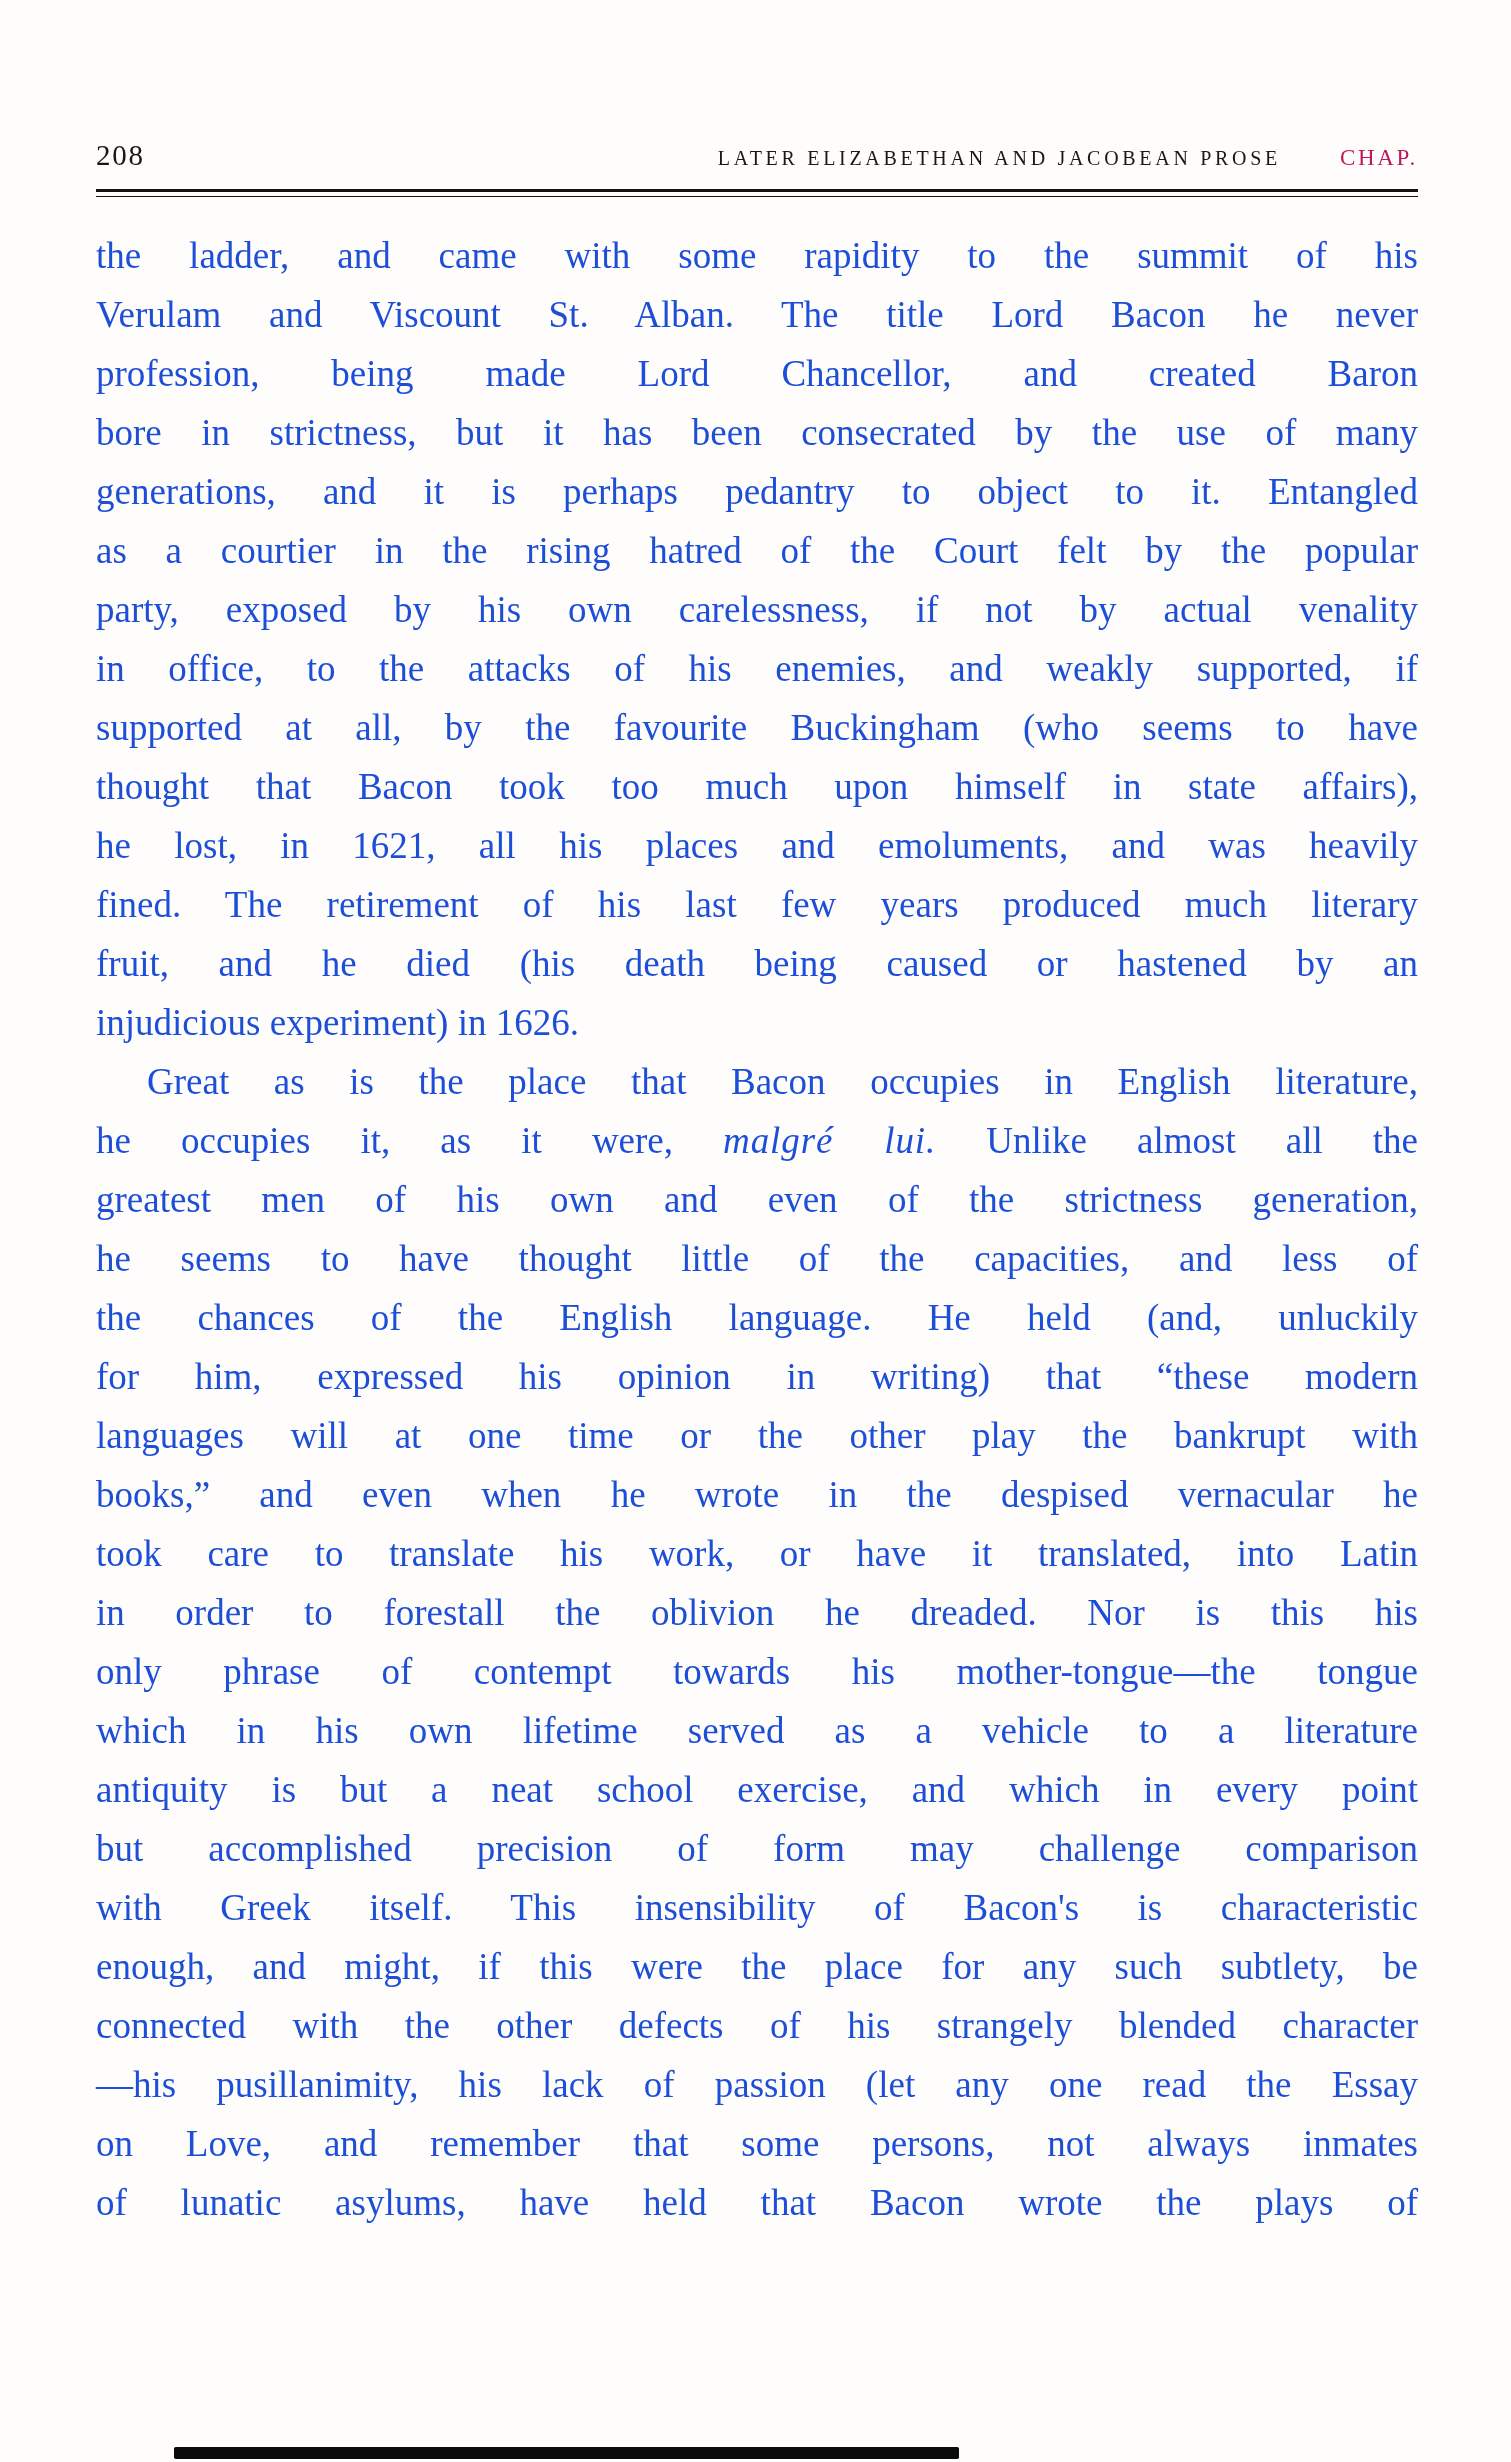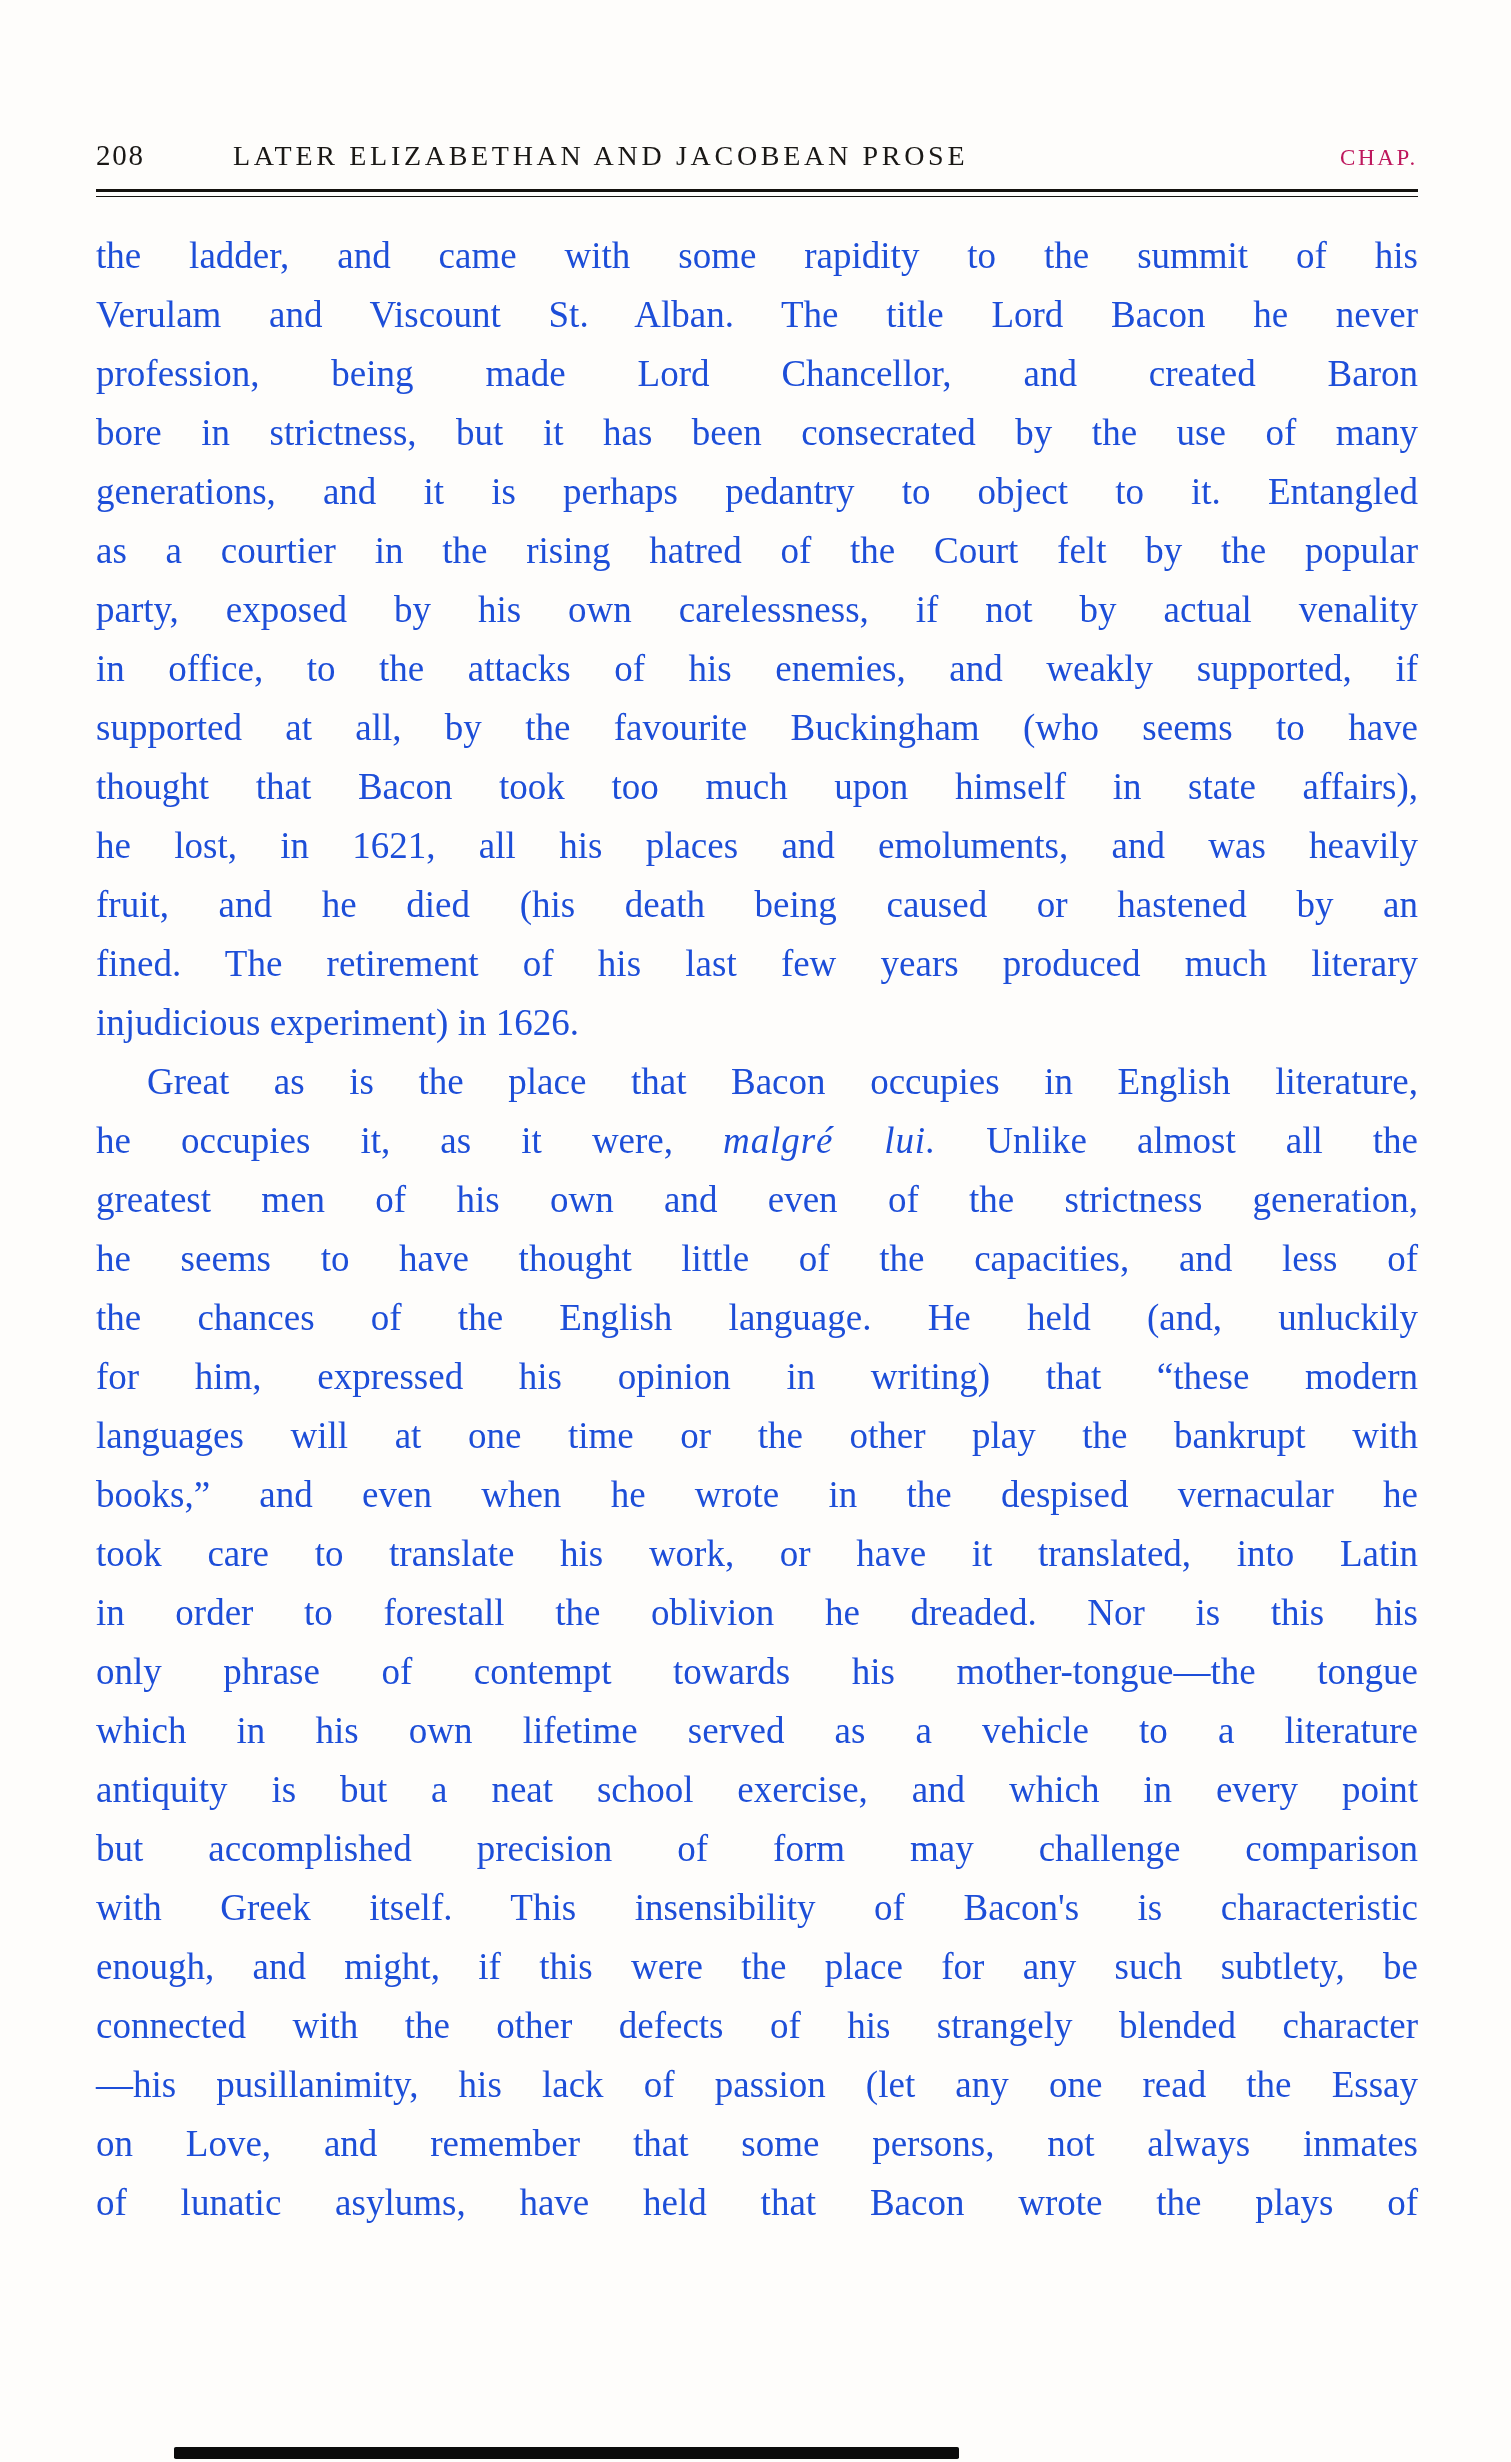--- a/index.html
+++ b/index.html
@@ -30,23 +30,23 @@
     font-size: 28px;
     color: #1a1816;
   }
   .page-num {
     width: 137px;
     letter-spacing: 1.8px;
     font-size: 29px;
   }
   .run-title {
     flex: 1;
-    text-align: left;
+    text-align: right;
     letter-spacing: 3.7px;
-    font-size: 28px;
+    font-size: 20px;
     white-space: nowrap;
   }
   .chap {
     width: 137px;
     text-align: right;
     font-size: 23px;
     letter-spacing: 2.7px;
     color: #be185d;
   }
   .double-rule {
@@ -108,22 +108,22 @@
           <div class="line">Verulam and Viscount St. Alban.  The title Lord Bacon he never</div>
           <div class="line">profession, being made Lord Chancellor, and created Baron</div>
           <div class="line">bore in strictness, but it has been consecrated by the use of many</div>
           <div class="line">generations, and it is perhaps pedantry to object to it.  Entangled</div>
           <div class="line">as a courtier in the rising hatred of the Court felt by the popular</div>
           <div class="line">party, exposed by his own carelessness, if not by actual venality</div>
           <div class="line">in office, to the attacks of his enemies, and weakly supported, if</div>
           <div class="line">supported at all, by the favourite Buckingham (who seems to have</div>
           <div class="line">thought that Bacon took too much upon himself in state affairs),</div>
           <div class="line">he lost, in 1621, all his places and emoluments, and was heavily</div>
+          <div class="line">fined.  The retirement of his last few years produced much literary</div>
           <div class="line">fruit, and he died (his death being caused or hastened by an</div>
-          <div class="line">fined.  The retirement of his last few years produced much literary</div>
           <div class="line no-just">injudicious experiment) in 1626.</div>
         </div>
         <div class="paragraph">
           <div class="line indent">Great as is the place that Bacon occupies in English literature,</div>
           <div class="line">he occupies it, as it were, <em>malgré lui.</em>  Unlike almost all the</div>
           <div class="line">greatest men of his own and even of the strictness generation,</div>
           <div class="line">he seems to have thought little of the capacities, and less of</div>
           <div class="line">the chances of the English language.  He held (and, unluckily</div>
           <div class="line">for him, expressed his opinion in writing) that “these modern</div>
           <div class="line">languages will at one time or the other play the bankrupt with</div>

